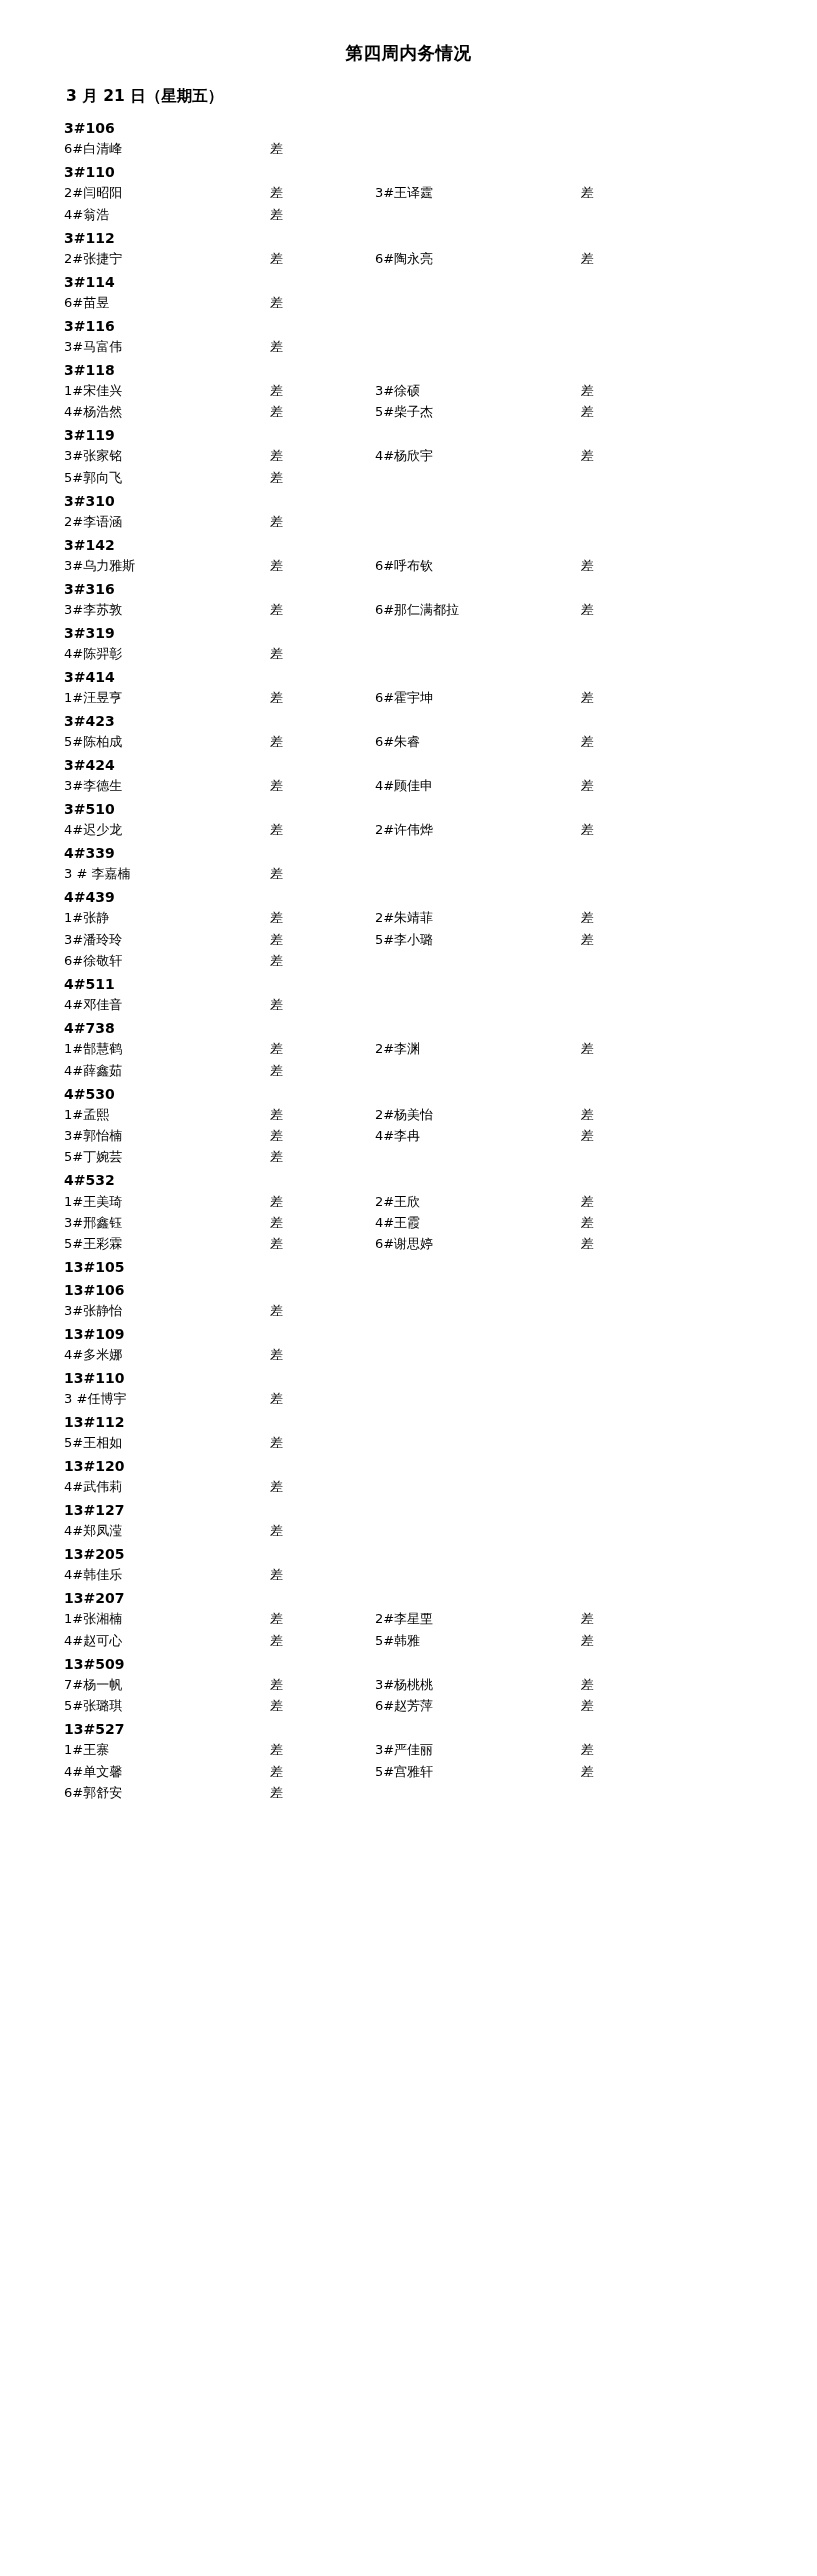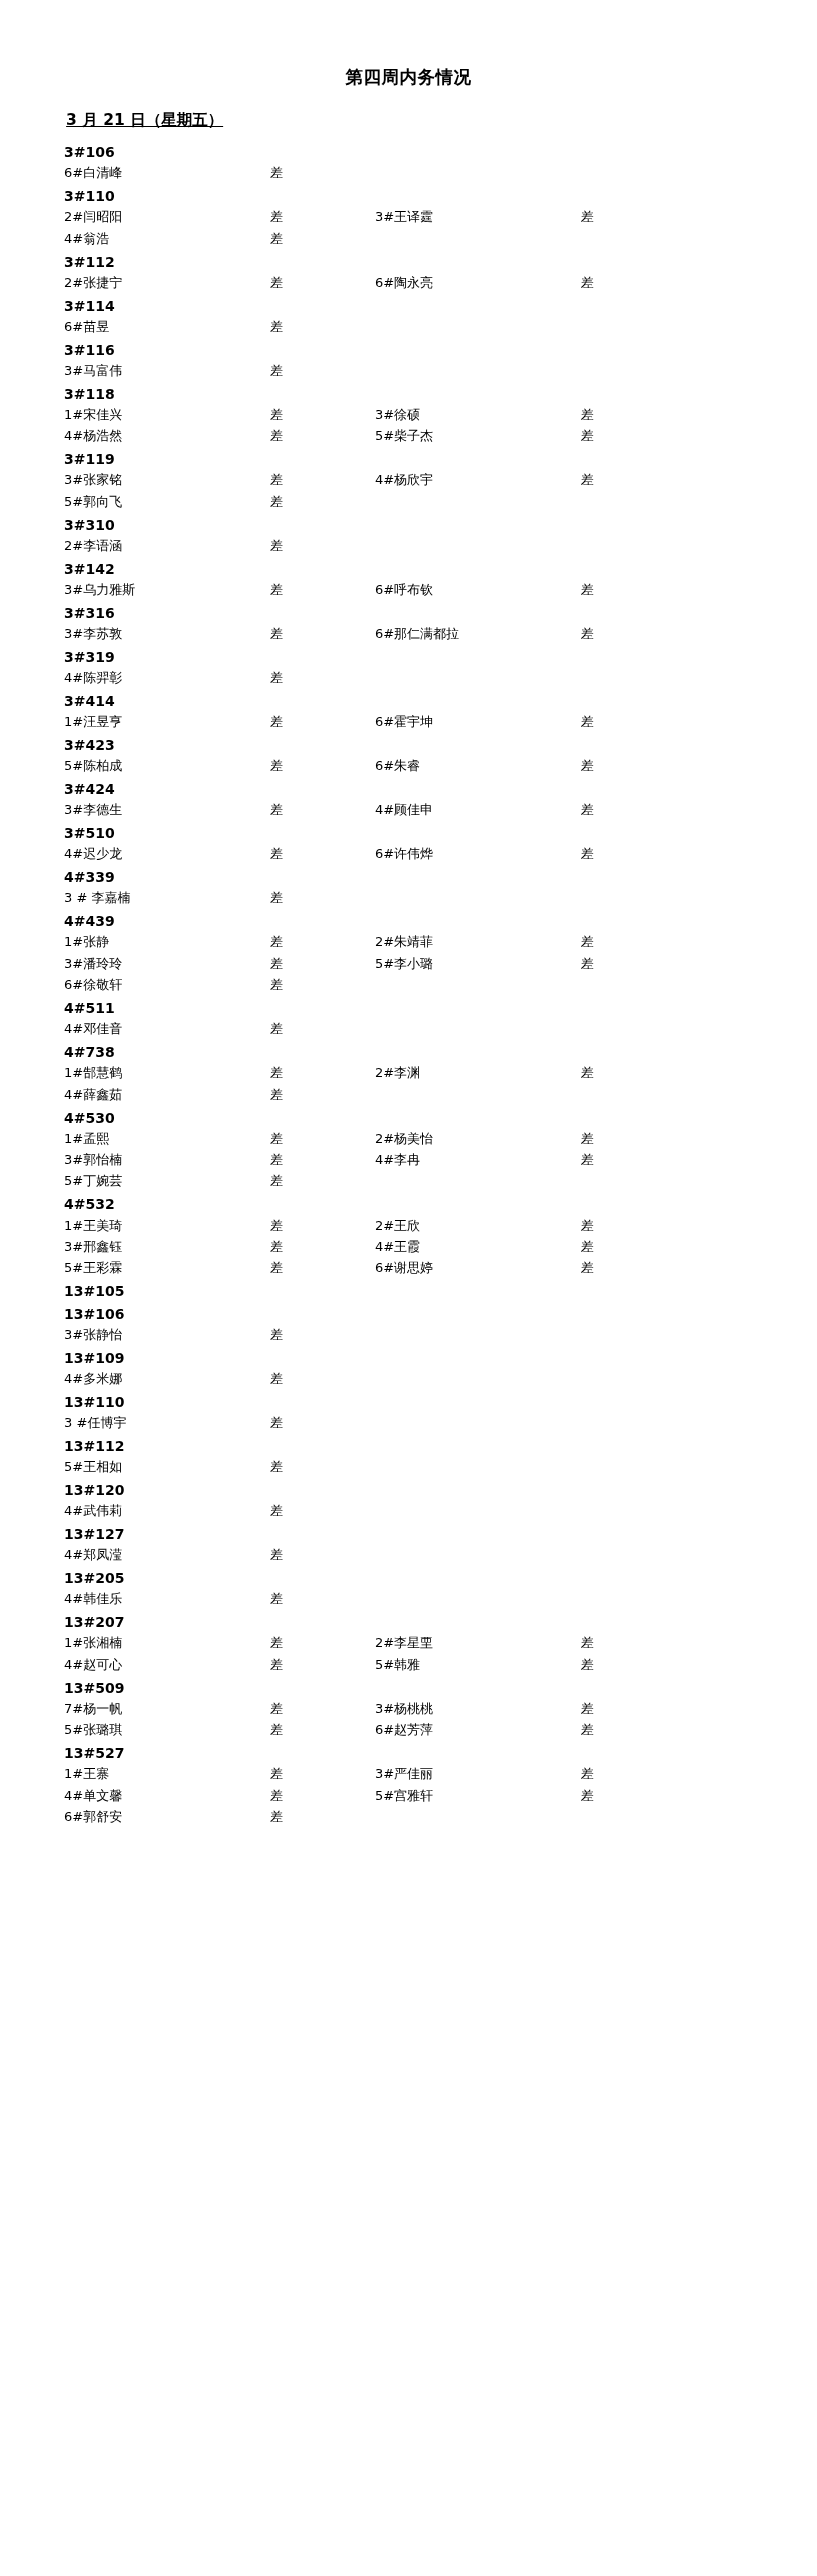--- a/index.html
+++ b/index.html
@@ -9,35 +9,33 @@
   }
   body {
     width: 817px;
     font-family: "DejaVu Sans", "Liberation Sans", sans-serif;
     color: #000000;
   }
   .page {
     width: 817px;
     box-sizing: border-box;
     padding: 31px 62px 31px 62px;
-    margin-top: 24px;
   }
   .doc-title {
     text-align: center;
     font-size: 17.5px;
     font-weight: bold;
     margin: 10.3px 0 20.6px 0;
     letter-spacing: 0.5px;
   }
   .doc-subtitle {
     font-size: 15.5px;
     font-weight: bold;
     margin: 0 0 9.3px 0;
     padding-left: 4.1px;
-    text-decoration: underline;
   }
   table.report {
     width: 100%;
     border-collapse: collapse;
     table-layout: fixed;
   }
   table.report td {
     padding: 2.6px 2.1px;
     vertical-align: middle;
     font-size: 13px;
@@ -295,21 +293,21 @@
         <tr class="group-row">
           <td class="col-name">3#510</td>
           <td class="col-mark"></td>
           <td class="col-name2"></td>
           <td class="col-mark2"></td>
           <td class="col-pad"></td>
         </tr>
         <tr class="entry-row">
           <td class="col-name indent">4#迟少龙</td>
           <td class="col-mark mark">差</td>
-          <td class="col-name2">6#许伟烨</td>
+          <td class="col-name2">2#许伟烨</td>
           <td class="col-mark2 mark">差</td>
           <td class="col-pad"></td>
         </tr>
         <tr class="group-row">
           <td class="col-name">4#339</td>
           <td class="col-mark"></td>
           <td class="col-name2"></td>
           <td class="col-mark2"></td>
           <td class="col-pad"></td>
         </tr>

